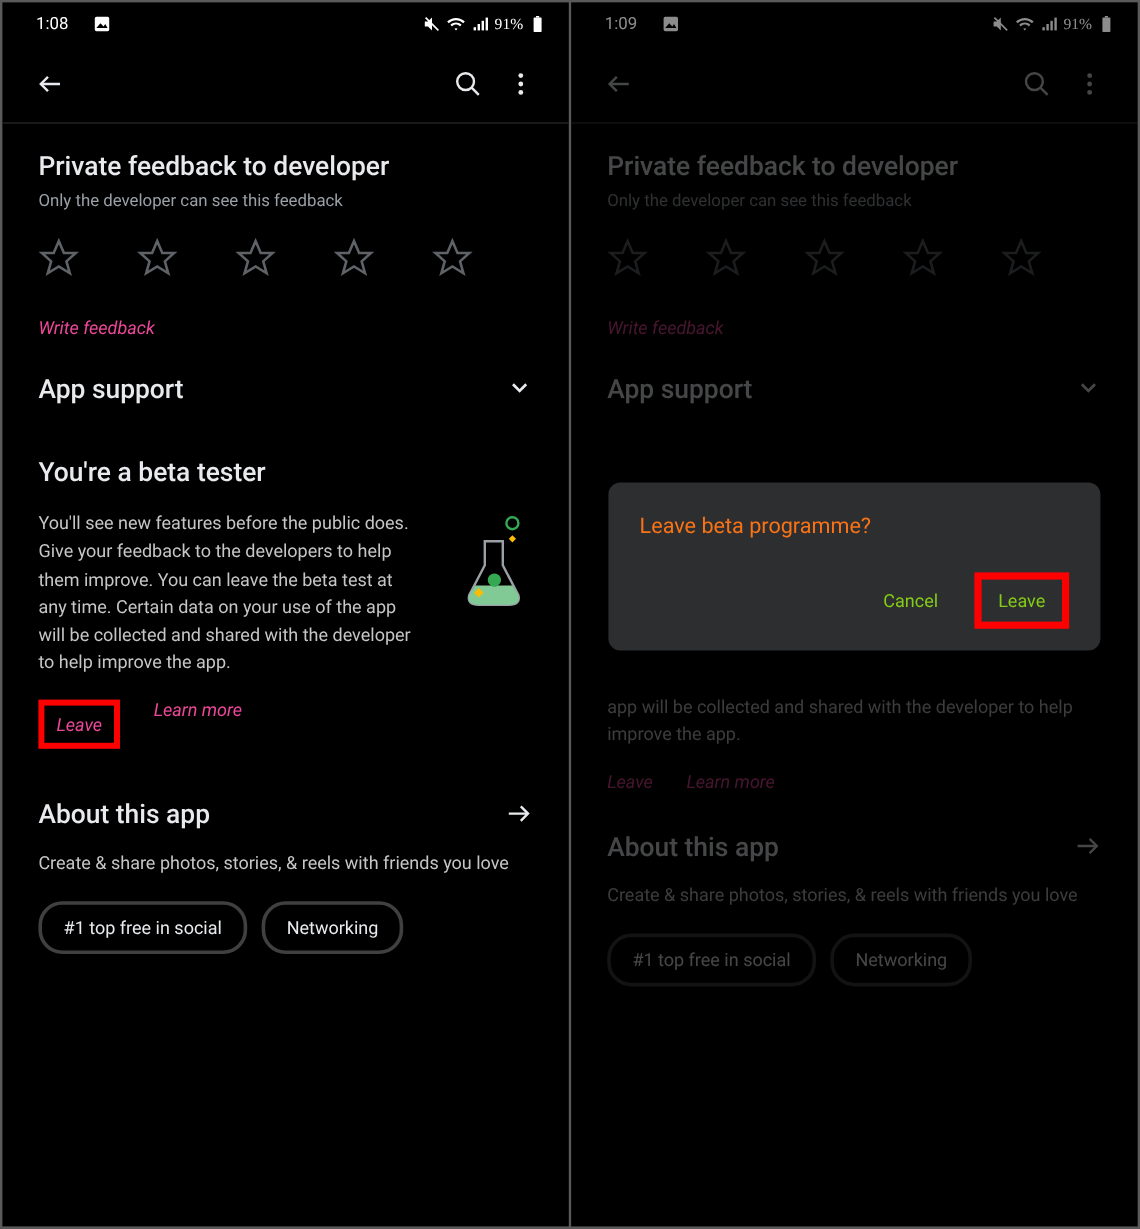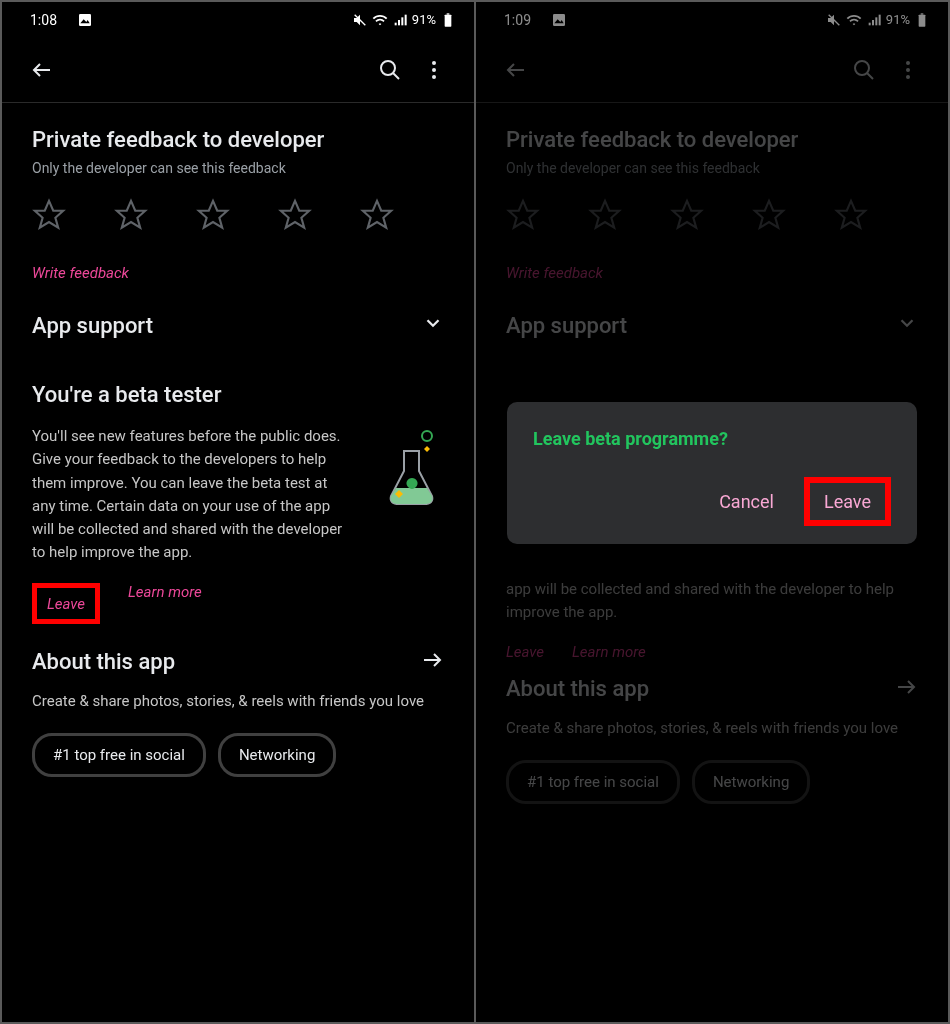--- a/index.html
+++ b/index.html
@@ -22,21 +22,21 @@
 .status-bar {
   display: flex;
   justify-content: space-between;
   align-items: center;
   padding: 8px 18px 8px 28px;
   color: #fff;
   font-size: 14px;
   height: 36px;
 }
 .status-left { display: flex; align-items: center; gap: 20px; }
-.status-right { display: flex; gap: 4px; font-size: 13px; }
+.status-right { display: flex; gap: 4px; font-size: 13px; font-family: Liberation Serif, serif; }
 .status-ico { width: 16px; height: 16px; display: inline-flex; align-items: center; justify-content: center; }
 .toolbar {
   display: flex;
   align-items: center;
   padding: 14px 22px;
   gap: 8px;
 }
 .toolbar .spacer { flex: 1; }
 .icon-btn {
   width: 36px; height: 36px;
@@ -56,21 +56,21 @@
 .row-header {
   display: flex; align-items: center; justify-content: space-between;
   padding: 20px 0;
   gap: 24px;
 }
 .beta-row { display: flex; gap: 28px; align-items: flex-start; }
 .beta-text { flex: 1; }
 .beta-icon { width: 70px; height: 90px; display: flex; align-items: center; justify-content: center; margin-top: -4px; }
 .beta-actions { display: flex; gap: 28px; margin-top: 18px; }
 .red-box { border: 5px solid #ff0000; padding: 6px 10px; display: inline-block; }
-.about-row { display: flex; align-items: center; justify-content: space-between; margin-top: 14px; }
+.about-row { display: flex; align-items: center; justify-content: space-between; margin-top: 32px; }
 .chips { display: flex; gap: 12px; margin-top: 20px; }
 .chip {
   border: 3px solid #404040;
   border-radius: 20px;
   padding: 10px 18px;
   color: #e8eaed;
   font-size: 15px;
 }
 .dimmed .content, .dimmed .toolbar { opacity: 0.55; }
 .dialog-scrim {
@@ -78,24 +78,24 @@
   background: rgba(0,0,0,0.45);
   display: flex; align-items: flex-start; justify-content: center;
   padding-top: 400px;
 }
 .dialog {
   background: #2d2e30;
   border-radius: 10px;
   width: 410px;
   padding: 26px 26px 18px;
 }
-.dialog-title { color: #22c55e; font-size: 18px; font-weight: 700; margin-bottom: 18px; }
+.dialog-title { color: #f97316; font-size: 18px; font-weight: 400; margin-bottom: 18px; }
 .dialog-body { color: #c4c7c9; font-size: 15px; line-height: 1.55; }
 .dialog-actions { display: flex; justify-content: flex-end; align-items: center; gap: 18px; margin-top: 28px; }
-.dlg-btn { color: #f9a8d4; font-size: 18px; padding: 8px 12px; cursor: pointer; }
+.dlg-btn { color: #84cc16; font-size: 15px; padding: 8px 12px; cursor: pointer; }
 .red-box2 { border: 6px solid #ff0000; padding: 8px 2px; }
 </style>
 </head>
 <body>
 
 <div class="screen">
   <div class="status-bar">
     <div class="status-left">
       <span>1:08</span>
       <span class="status-ico">

